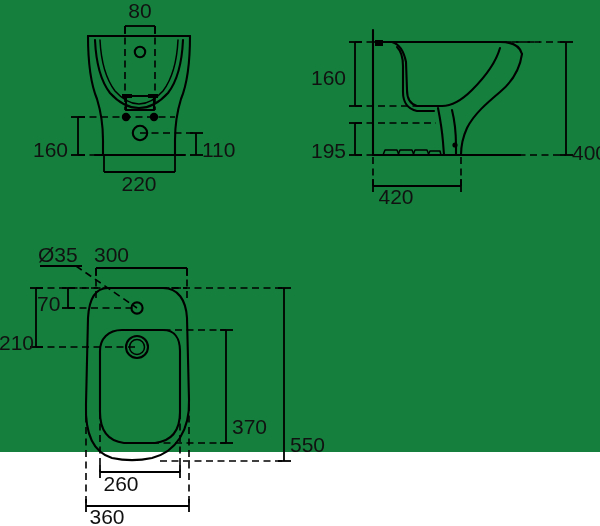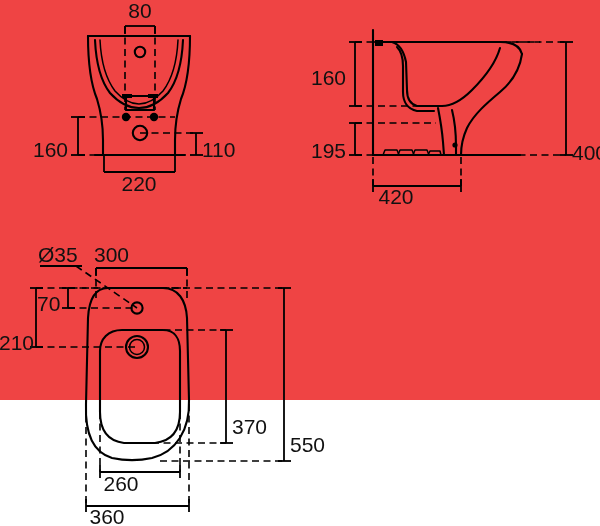--- a/index.html
+++ b/index.html
@@ -10,22 +10,22 @@
   }
   body {
     width: 600px;
     height: 526px;
     font-family: "Liberation Sans", sans-serif;
     overflow: hidden;
   }
   #drawing-root {
     position: relative;
     width: 600px;
-    height: 400px;
-    background: #ef4444;
+    height: 452px;
+    background: #15803d;
   }
   svg.sheet {
     position: absolute;
     top: 0;
     left: 0;
     width: 600px;
     height: 526px;
     display: block;
   }
   .obj      { fill: none; stroke: #000000; stroke-width: 2.1; stroke-linejoin: round; stroke-linecap: round; }

